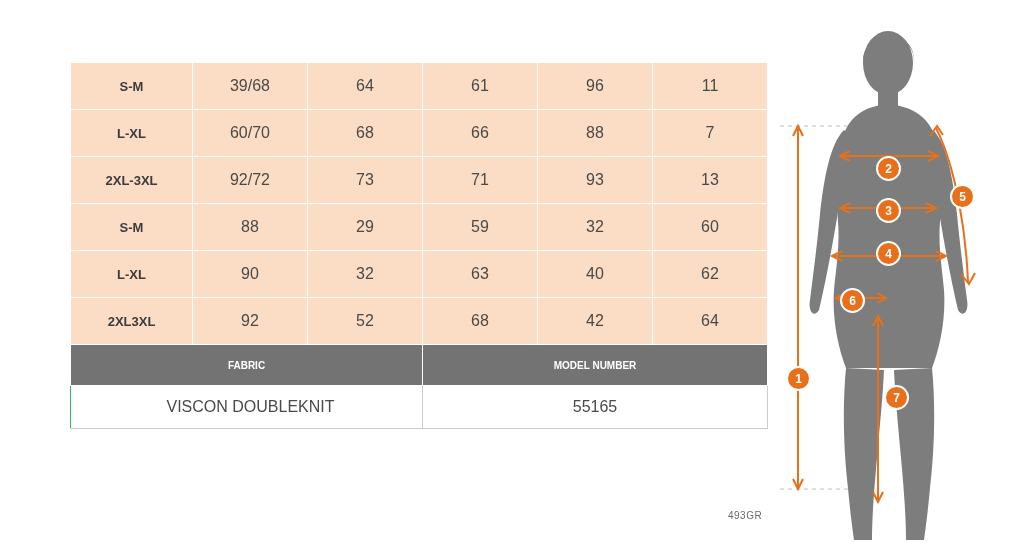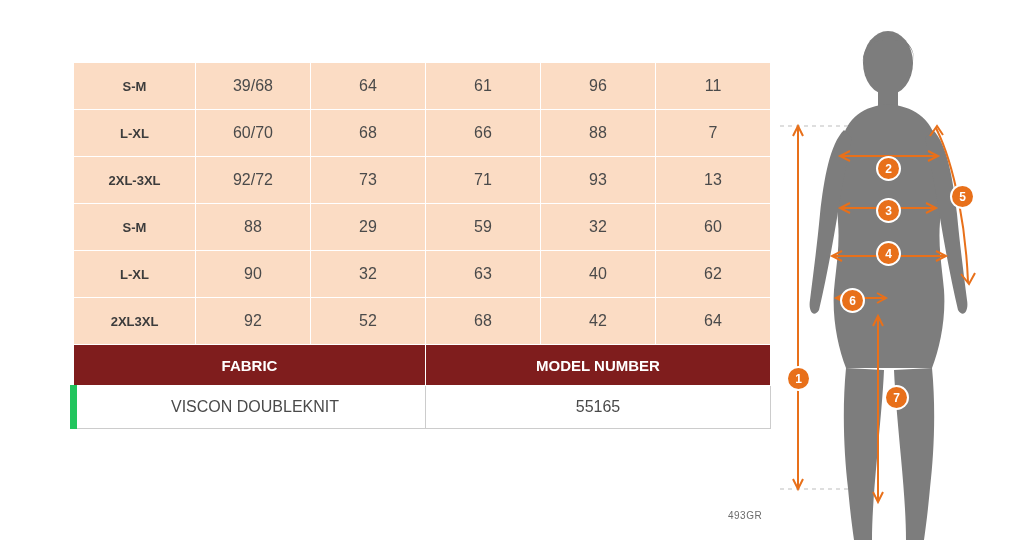--- a/index.html
+++ b/index.html
@@ -52,35 +52,35 @@
   .size-table tr.datarow td.rowlabel {
     font-weight: bold;
     color: #3c3c3c;
     font-size: 13px;
   }
   .size-table tr.datarow td.val {
     font-size: 16px;
     color: #4a4a4a;
   }
   .size-table tr.footer-header td {
-    background: #7f1d1d;
+    background: #737373;
     color: #ffffff;
     font-weight: bold;
-    font-size: 15px;
+    font-size: 10px;
     height: 40px;
   }
   .size-table tr.footer-values td {
     background: #ffffff;
     color: #4a4a4a;
     font-size: 16px;
     height: 42px;
     border: 1px solid #cccccc;
     border-top: none;
   }
-  .size-table tr.footer-values td:first-child { border-left: 7px solid #22c55e; padding-left: 8px; }
+  .size-table tr.footer-values td:first-child { border-left: 1px solid #22c55e; padding-left: 8px; }
 
   .col0 { width: 122px; }
   .colx { width: 115px; }
 
   
   .code-label {
     position: absolute;
     left: 728px;
     top: 510px;
     font-size: 10px;

